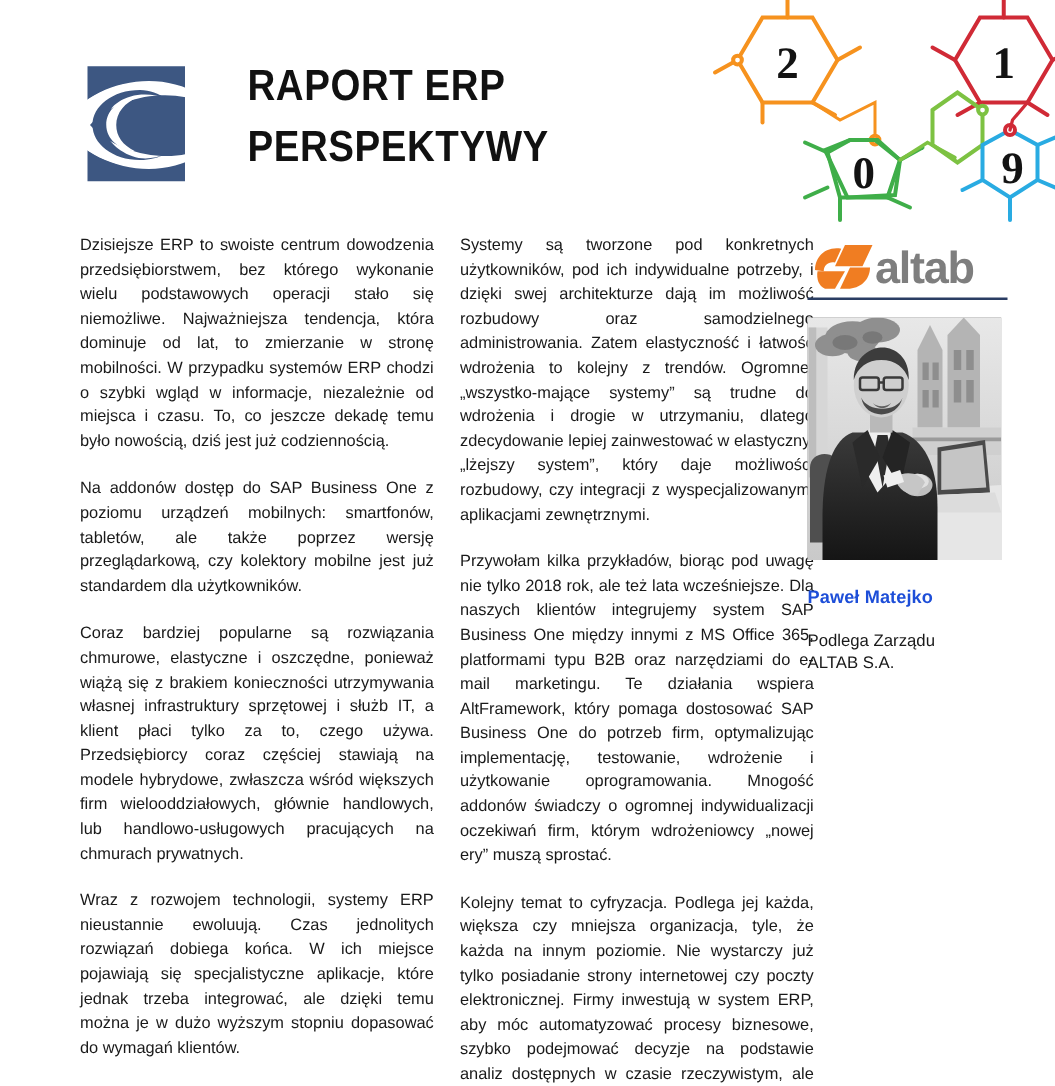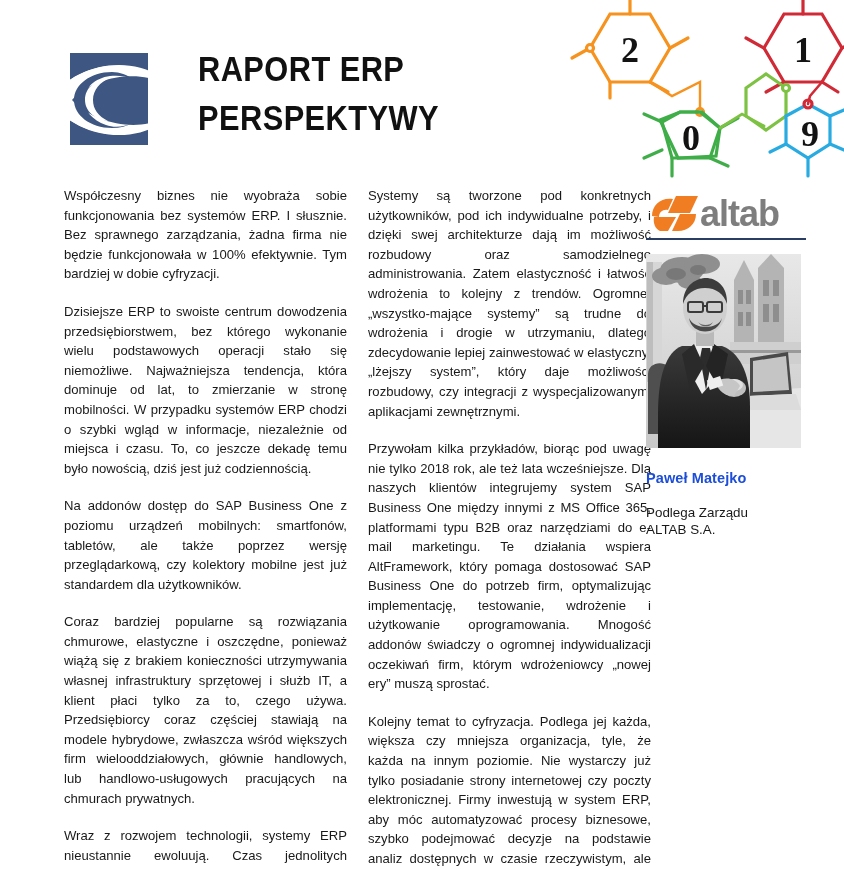--- a/index.html
+++ b/index.html
@@ -216,21 +216,20 @@
         <text x="70" y="62" font-size="36">2</text>
         <text x="131" y="150" font-size="36">0</text>
         <text x="243" y="62" font-size="36">1</text>
         <text x="250" y="146" font-size="36">9</text>
       </g>
     </svg>
   </div>
 </div>
 
 <div class="col col-left">
-  <p>Współczesny biznes nie wyobraża sobie funkcjonowania bez systemów ERP. I słusznie. Bez sprawnego zarządzania, żadna firma nie będzie funkcjonowała w 100% efektywnie. Tym bardziej w dobie cyfryzacji.</p>
   <p>Dzisiejsze ERP to swoiste centrum dowodzenia przedsiębiorstwem, bez którego wykonanie wielu podstawowych operacji stało się niemożliwe. Najważniejsza tendencja, która dominuje od lat, to zmierzanie w stronę mobilności. W przypadku systemów ERP chodzi o szybki wgląd w informacje, niezależnie od miejsca i czasu. To, co jeszcze dekadę temu było nowością, dziś jest już codziennością.</p>
   <p>Na addonów dostęp do SAP Business One z poziomu urządzeń mobilnych: smartfonów, tabletów, ale także poprzez wersję przeglądarkową, czy kolektory mobilne jest już standardem dla użytkowników.</p>
   <p>Coraz bardziej popularne są rozwiązania chmurowe, elastyczne i oszczędne, ponieważ wiążą się z brakiem konieczności utrzymywania własnej infrastruktury sprzętowej i służb IT, a klient płaci tylko za to, czego używa. Przedsiębiorcy coraz częściej stawiają na modele hybrydowe, zwłaszcza wśród większych firm wielooddziałowych, głównie handlowych, lub handlowo-usługowych pracujących na chmurach prywatnych.</p>
   <p>Wraz z rozwojem technologii, systemy ERP nieustannie ewoluują. Czas jednolitych rozwiązań dobiega końca. W ich miejsce pojawiają się specjalistyczne aplikacje, które jednak trzeba integrować, ale dzięki temu można je w dużo wyższym stopniu dopasować do wymagań klientów.</p>
 </div>
 
 <div class="col col-mid">
   <p>Systemy są tworzone pod konkretnych użytkowników, pod ich indywidualne potrzeby, i dzięki swej architekturze dają im możliwość rozbudowy oraz samodzielnego administrowania. Zatem elastyczność i łatwość wdrożenia to kolejny z trendów. Ogromne, „wszystko-mające systemy” są trudne do wdrożenia i drogie w utrzymaniu, dlatego zdecydowanie lepiej zainwestować w elastyczny, „lżejszy system”, który daje możliwości rozbudowy, czy integracji z wyspecjalizowanymi aplikacjami zewnętrznymi.</p>
   <p>Przywołam kilka przykładów, biorąc pod uwagę nie tylko 2018 rok, ale też lata wcześniejsze. Dla naszych klientów integrujemy system SAP Business One między innymi z MS Office 365, platformami typu B2B oraz narzędziami do e-mail marketingu. Te działania wspiera AltFramework, który pomaga dostosować SAP Business One do potrzeb firm, optymalizując implementację, testowanie, wdrożenie i użytkowanie oprogramowania. Mnogość addonów świadczy o ogromnej indywidualizacji oczekiwań firm, którym wdrożeniowcy „nowej ery” muszą sprostać.</p>
   <p>Kolejny temat to cyfryzacja. Podlega jej każda, większa czy mniejsza organizacja, tyle, że każda na innym poziomie. Nie wystarczy już tylko posiadanie strony internetowej czy poczty elektronicznej. Firmy inwestują w system ERP, aby móc automatyzować procesy biznesowe, szybko podejmować decyzje na podstawie analiz dostępnych w czasie rzeczywistym, ale przede wszystkim przewidywać trendy i otwierać przed sobą nowe możliwości biznesowe. Za pośrednictwem systemu ERP, w cyfrowej transformacji, nawet małe przedsiębiorstwa mogą przechodzić na wyższe poziomy, dążąc do cyfrowej dojrzałości, jaką osiągnęli nieliczni światowi giganci.</p>

